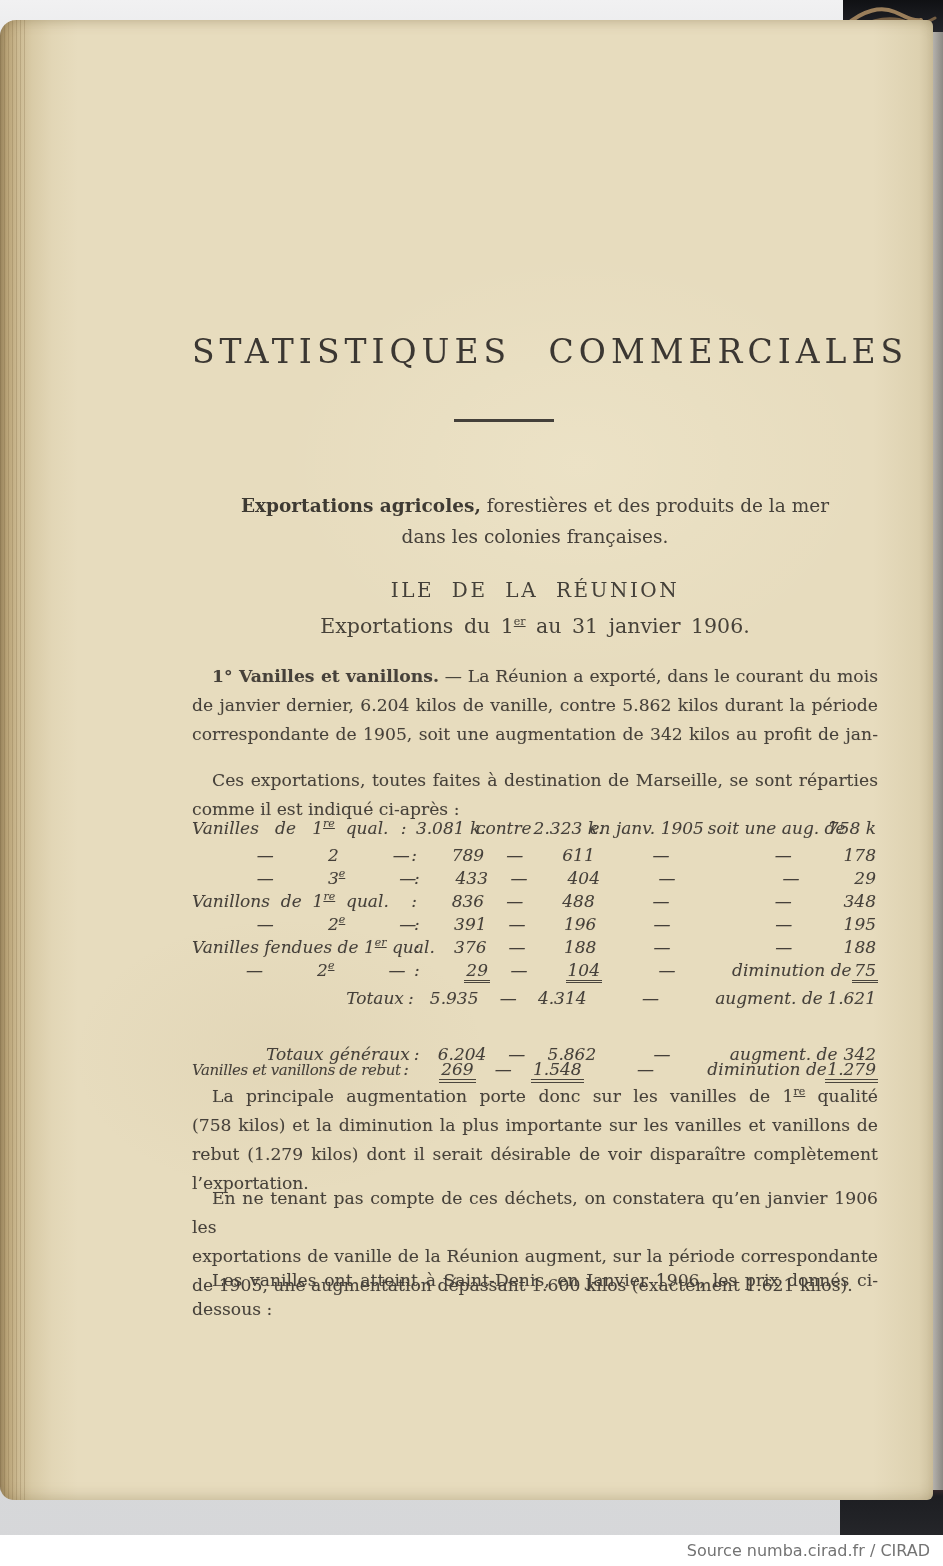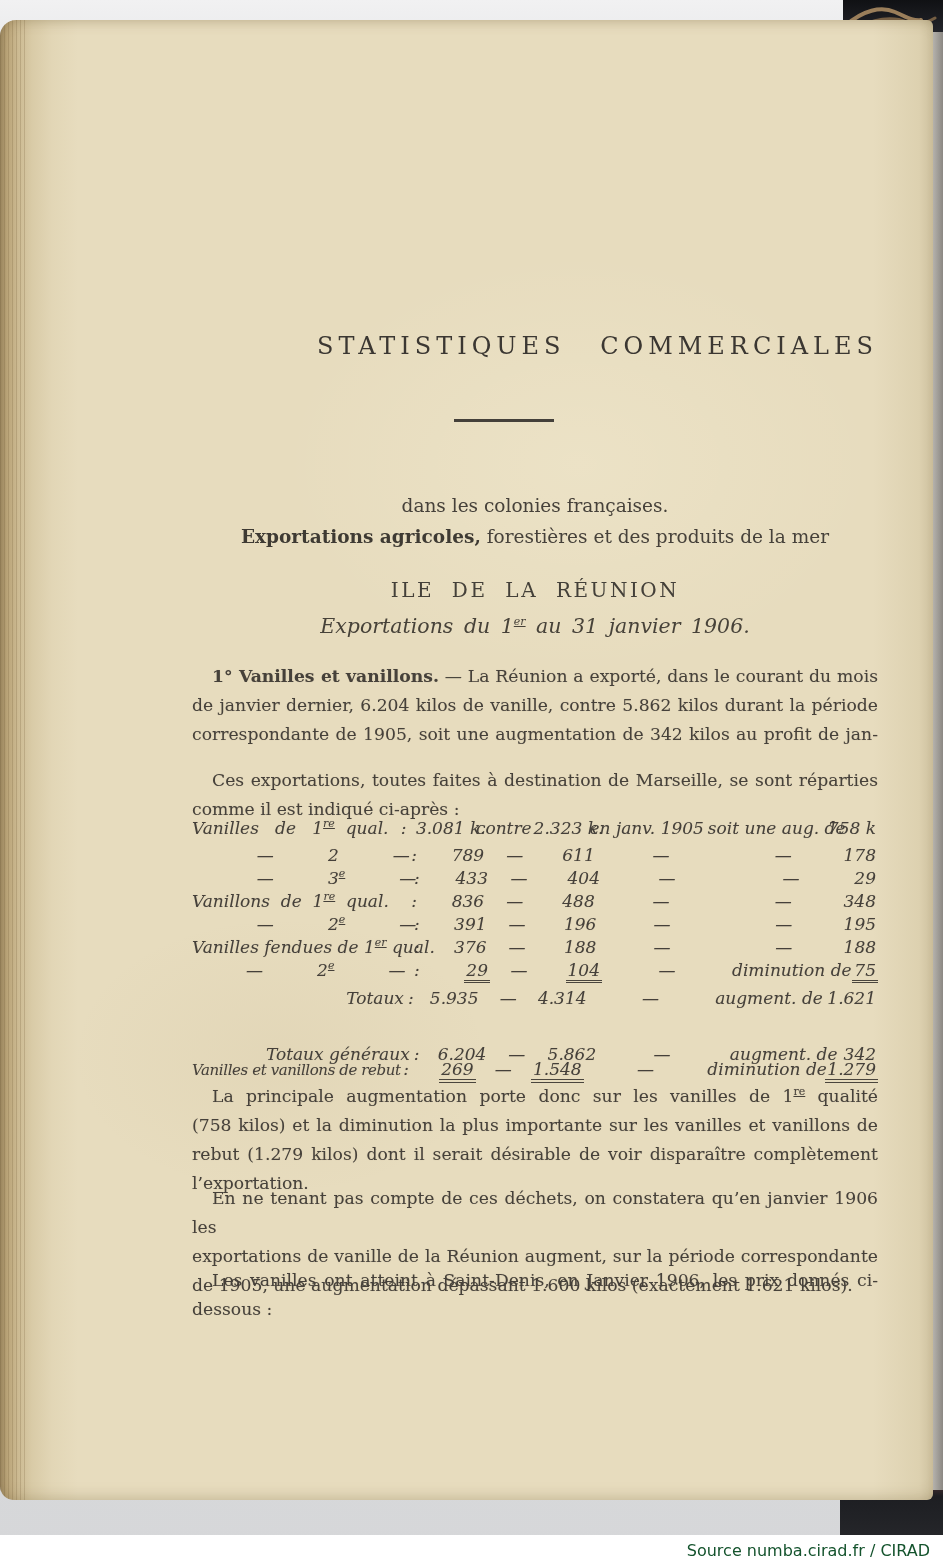--- a/index.html
+++ b/index.html
@@ -35,28 +35,28 @@
     box-shadow:inset 0 10px 14px -10px rgba(120,100,60,.45), inset 0 -12px 16px -12px rgba(120,100,60,.4);
   }
   .book .edge-streaks{
     position:absolute;left:0;top:0;width:26px;height:100%;border-radius:16px 0 0 14px;
     background:repeating-linear-gradient(90deg, rgba(110,88,52,.22) 0 1px, rgba(110,88,52,0) 1px 4px);
   }
   
   .content{position:absolute;left:192px;top:0;width:686px;height:100%;color:#45403a;}
   .content .blk{position:absolute;left:0;width:686px;}
   .doc-title{
-    top:312px;text-align:right;font-size:24px;letter-spacing:5px;word-spacing:22px;
+    top:312px;text-align:right;font-size:33px;letter-spacing:5px;word-spacing:22px;
     color:#3b3732;font-weight:400;white-space:nowrap;
   }
   .title-rule{position:absolute;top:399px;left:262px;width:100px;height:3px;background:#44403a;}
   .lead{top:470px;text-align:center;font-size:18.5px;line-height:31px;color:#46413a;}
   .lead b{font-weight:bold;color:#3e3a33;}
   .region{top:558px;text-align:center;font-size:20px;letter-spacing:2.5px;word-spacing:9px;color:#444039;}
-  .period{top:594px;text-align:center;font-style:italic;font-size:20.5px;color:#474239;word-spacing:4px;}
+  .period{top:594px;text-align:center;font-size:20.5px;color:#474239;word-spacing:4px;}
   .para{font-size:17.2px;line-height:29px;color:#46413a;text-shadow:0 0 1px rgba(70,62,50,.18);}
   .para .jl{text-align:justify;text-align-last:justify;}
   .para .ll{text-align:left;}
   .para .fl{text-indent:20px;}
   .p1{top:642px;} .p2{top:746px;} .p3{top:1062px;} .p4{top:1164px;} .p5{top:1246px;}
   sup{font-size:11px;line-height:0;text-decoration:underline;text-underline-offset:1px;}
   
   .xtable{top:798px;font-size:17px;color:#45403a;text-shadow:0 0 1px rgba(70,62,50,.15);font-style:italic;}
   .trow{display:flex;align-items:baseline;height:23px;white-space:nowrap;}
   .trow.g1{margin-top:4px;} .trow.g2{margin-top:5px;}
@@ -70,21 +70,21 @@
   .s3{width:118px;text-align:center;}
   .v3{flex:1;text-align:right;}
   .num{display:inline-block;padding:0 2px;line-height:19px;}
   .sum .num{border-bottom:3px double #4a453d;}
   .sum2 .num{border-bottom:4px double #4a453d;margin-top:44px;}
   .tot .lab{text-align:right;padding-right:4px;}
   .cond .lab{font-size:15px;letter-spacing:-0.4px;}
   
   .source-bar{
     position:absolute;left:0;top:1535px;width:943px;height:31px;background:#ffffff;z-index:3;
-    font-family:"DejaVu Sans", sans-serif;font-size:16px;color:#14532d;
+    font-family:"DejaVu Sans", sans-serif;font-size:16px;color:#737373;
     display:flex;align-items:center;justify-content:flex-end;padding-right:13px;box-sizing:border-box;padding-left:12px;
   }
 </style>
 </head>
 <body>
 
 <div class="cover-top">
   <svg width="100" height="32" viewBox="0 0 100 32">
     <path d="M2 26 C 20 10, 38 6, 52 12 C 62 16, 70 22, 78 20" fill="none" stroke="#a98a62" stroke-width="4" stroke-linecap="round" opacity="0.9"></path>
     <path d="M10 30 C 30 18, 50 16, 64 22 C 72 25, 82 24, 92 18" fill="none" stroke="#8c6f4c" stroke-width="3" stroke-linecap="round" opacity="0.8"></path>
@@ -94,22 +94,22 @@
 <div class="cover-bottom"></div>
 
 <div class="book">
   <div class="edge-streaks"></div>
   <div class="content">
 
     <div class="blk doc-title">STATISTIQUES  COMMERCIALES</div>
     <div class="title-rule"></div>
 
     <div class="blk lead">
+      <div><b>Exportations agricoles,</b><span> forestières et des produits de la mer</span></div>
       <div>dans les colonies françaises.</div>
-      <div><b>Exportations agricoles,</b><span> forestières et des produits de la mer</span></div>
     </div>
 
     <div class="blk region">ILE  DE  LA  RÉUNION</div>
 
     <div class="blk period"><span>Exportations du 1</span><sup>er</sup><span> au 31 janvier 1906.</span></div>
 
     <div class="blk para p1">
       <div class="jl fl"><b>1° Vanilles et vanillons.</b><span> — La Réunion a exporté, dans le courant du mois</span></div>
       <div class="jl">de janvier dernier, 6.204 kilos de vanille, contre 5.862 kilos durant la période</div>
       <div class="jl">correspondante de 1905, soit une augmentation de 342 kilos au profit de jan-</div>

